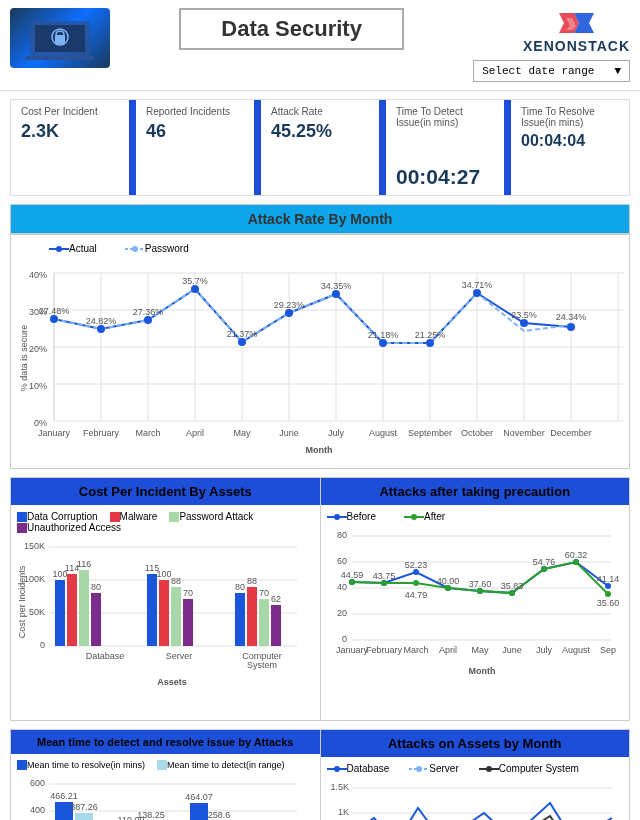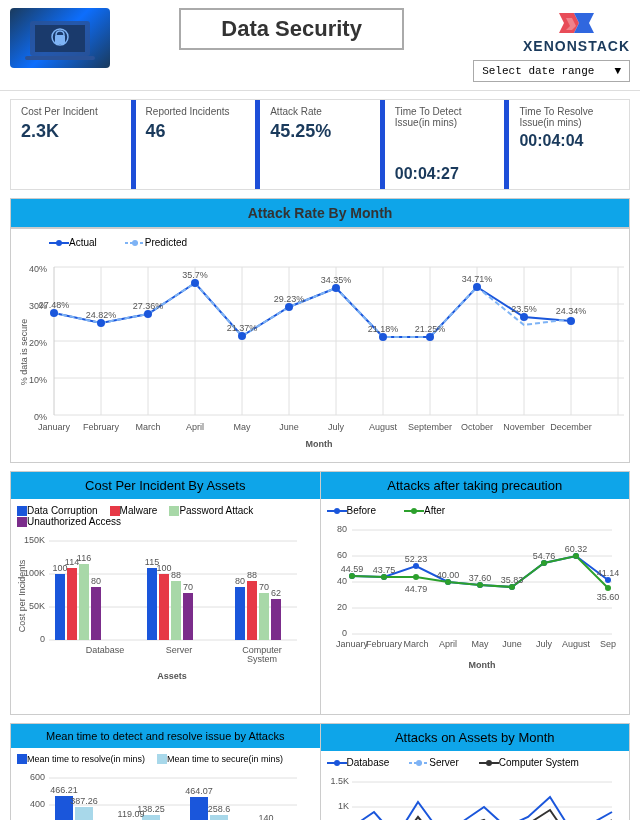--- a/index.html
+++ b/index.html
@@ -10,31 +10,31 @@
     .header-logo { width: 100px; height: 60px; background: #1a1a2e; border-radius: 4px; overflow: hidden; display: flex; align-items: center; justify-content: center; }
     .header-logo-inner { width: 100%; height: 100%; background: linear-gradient(135deg, #1a3a5c 0%, #0d6efd 50%, #1a3a5c 100%); display: flex; align-items: center; justify-content: center; }
     .header-center { flex: 1; text-align: center; }
     .header-title { font-size: 22px; font-weight: bold; color: #333; border: 2px solid #aaa; display: inline-block; padding: 6px 40px; }
     .header-right { display: flex; flex-direction: column; align-items: flex-end; gap: 6px; }
     .xenonstack-logo { display: flex; flex-direction: column; align-items: center; }
     .date-range-select { border: 1px solid #aaa; padding: 4px 8px; font-size: 11px; display: flex; align-items: center; gap: 20px; cursor: pointer; font-family: Liberation Mono, monospace; }
     
     
     .stats-row { display: flex; border: 1px solid #ddd; margin: 8px 10px; }
-    .stat-item { flex: 1; padding: 6px 10px; border-right: 5px solid #1d4ed8; }
+    .stat-item { flex: 1; padding: 6px 10px; border-right: 7px solid #1d4ed8; }
     .stat-item:last-child { border-right: none; }
     .stat-label { font-size: 10px; color: #555; margin-bottom: 4px; }
     .stat-value { font-size: 18px; font-weight: bold; color: #1a3a5c; }
     
     
     .section-title { text-align: center; font-size: 14px; font-weight: bold; color: #333; padding: 6px 0; border: 1px solid #ccc; margin: 0 10px 0 10px; background: #0ea5e9; }
     
     
     .chart-container { border: 1px solid #ccc; margin: 0 10px 8px 10px; padding: 8px; }
-    .bottom-title { text-align: center; font-size: 13px; font-weight: normal; padding: 6px 0; background: #0ea5e9; }
+    .bottom-title { text-align: center; font-size: 13px; font-weight: bold; padding: 6px 0; background: #1d4ed8; }
     
     
     svg { overflow: visible; }
     .axis-label { font-size: 9px; fill: #555; }
     .chart-line { fill: none; stroke-width: 2; }
     .grid-line { stroke: #e0e0e0; stroke-width: 1; }
     
     .legend-item { display: inline-flex; align-items: center; gap: 0; margin-right: 12px; font-size: 10px; }
     .legend-square { width: 10px; height: 10px; display: inline-block; }
     
@@ -88,21 +88,21 @@
   <div class="stat-item">
     <div class="stat-label">Reported Incidents</div>
     <div class="stat-value">46</div>
   </div>
   <div class="stat-item">
     <div class="stat-label">Attack Rate</div>
     <div class="stat-value">45.25%</div>
   </div>
   <div class="stat-item">
     <div class="stat-label">Time To Detect Issue(in mins)</div>
-    <div class="stat-value" style="font-size:16px;margin-top:37px;">00:04:27</div>
+    <div class="stat-value" style="font-size:21px;margin-top:37px;">00:04:27</div>
   </div>
   <div class="stat-item">
     <div class="stat-label">Time To Resolve Issue(in mins)</div>
     <div class="stat-value" style="font-size:16px;">00:04:04</div>
   </div>
 </div>
 
 <div class="section-title">Attack Rate By Month</div>
 <div class="chart-container" style="margin-top:0;">
   <div style="margin-bottom:4px; display:flex; gap:16px; padding-left:30px;">
@@ -111,21 +111,21 @@
           <circle cx="10" cy="4" r="3" fill="#1a56db"></circle>
           <line x1="0" y1="4" x2="20" y2="4" stroke="#1a56db" stroke-width="2"></line>
         </svg>
       <span>Actual</span>
     </div>
     <div class="legend-item">
       <svg width="20" height="8">
           <circle cx="10" cy="4" r="3" fill="#7eb3f5"></circle>
           <line x1="0" y1="4" x2="20" y2="4" stroke="#7eb3f5" stroke-width="2" stroke-dasharray="3,2"></line>
         </svg>
-      <span>Predicted</span>
+      <span>Password</span>
     </div>
   </div>
   
   <svg width="610" height="200" viewBox="0 0 610 200">
 
     <text x="28" y="20" class="axis-label" text-anchor="end">40%</text>
     <text x="28" y="57" class="axis-label" text-anchor="end">30%</text>
     <text x="28" y="94" class="axis-label" text-anchor="end">20%</text>
     <text x="28" y="131" class="axis-label" text-anchor="end">10%</text>
     <text x="28" y="168" class="axis-label" text-anchor="end">0%</text>
@@ -362,21 +362,21 @@
   <div class="bottom-grid-left">
     <div class="bottom-title" style="font-size:11px;">Mean time to detect and resolve issue by Attacks</div>
     <div style="padding:6px;">
       <div style="display:flex; flex-wrap:wrap; margin-bottom:4px;">
         <div class="legend-item">
           <div class="legend-square" style="background:#1a56db;"></div>
           <span style="font-size:9px;">Mean time to resolve(in mins)</span>
         </div>
         <div class="legend-item">
           <div class="legend-square" style="background:#a8d8ea;"></div>
-          <span style="font-size:9px;">Mean time to secure(in mins)</span>
+          <span style="font-size:9px;">Mean time to detect(in range)</span>
         </div>
       </div>
       <svg width="290" height="175" viewBox="0 0 290 175">
 
         <text x="28" y="12" class="axis-label" text-anchor="end">600</text>
         <text x="28" y="39" class="axis-label" text-anchor="end">400</text>
         <text x="28" y="66" class="axis-label" text-anchor="end">200</text>
         <text x="28" y="93" class="axis-label" text-anchor="end">0</text>
 
         <line x1="32" y1="10" x2="280" y2="10" class="grid-line"></line>

